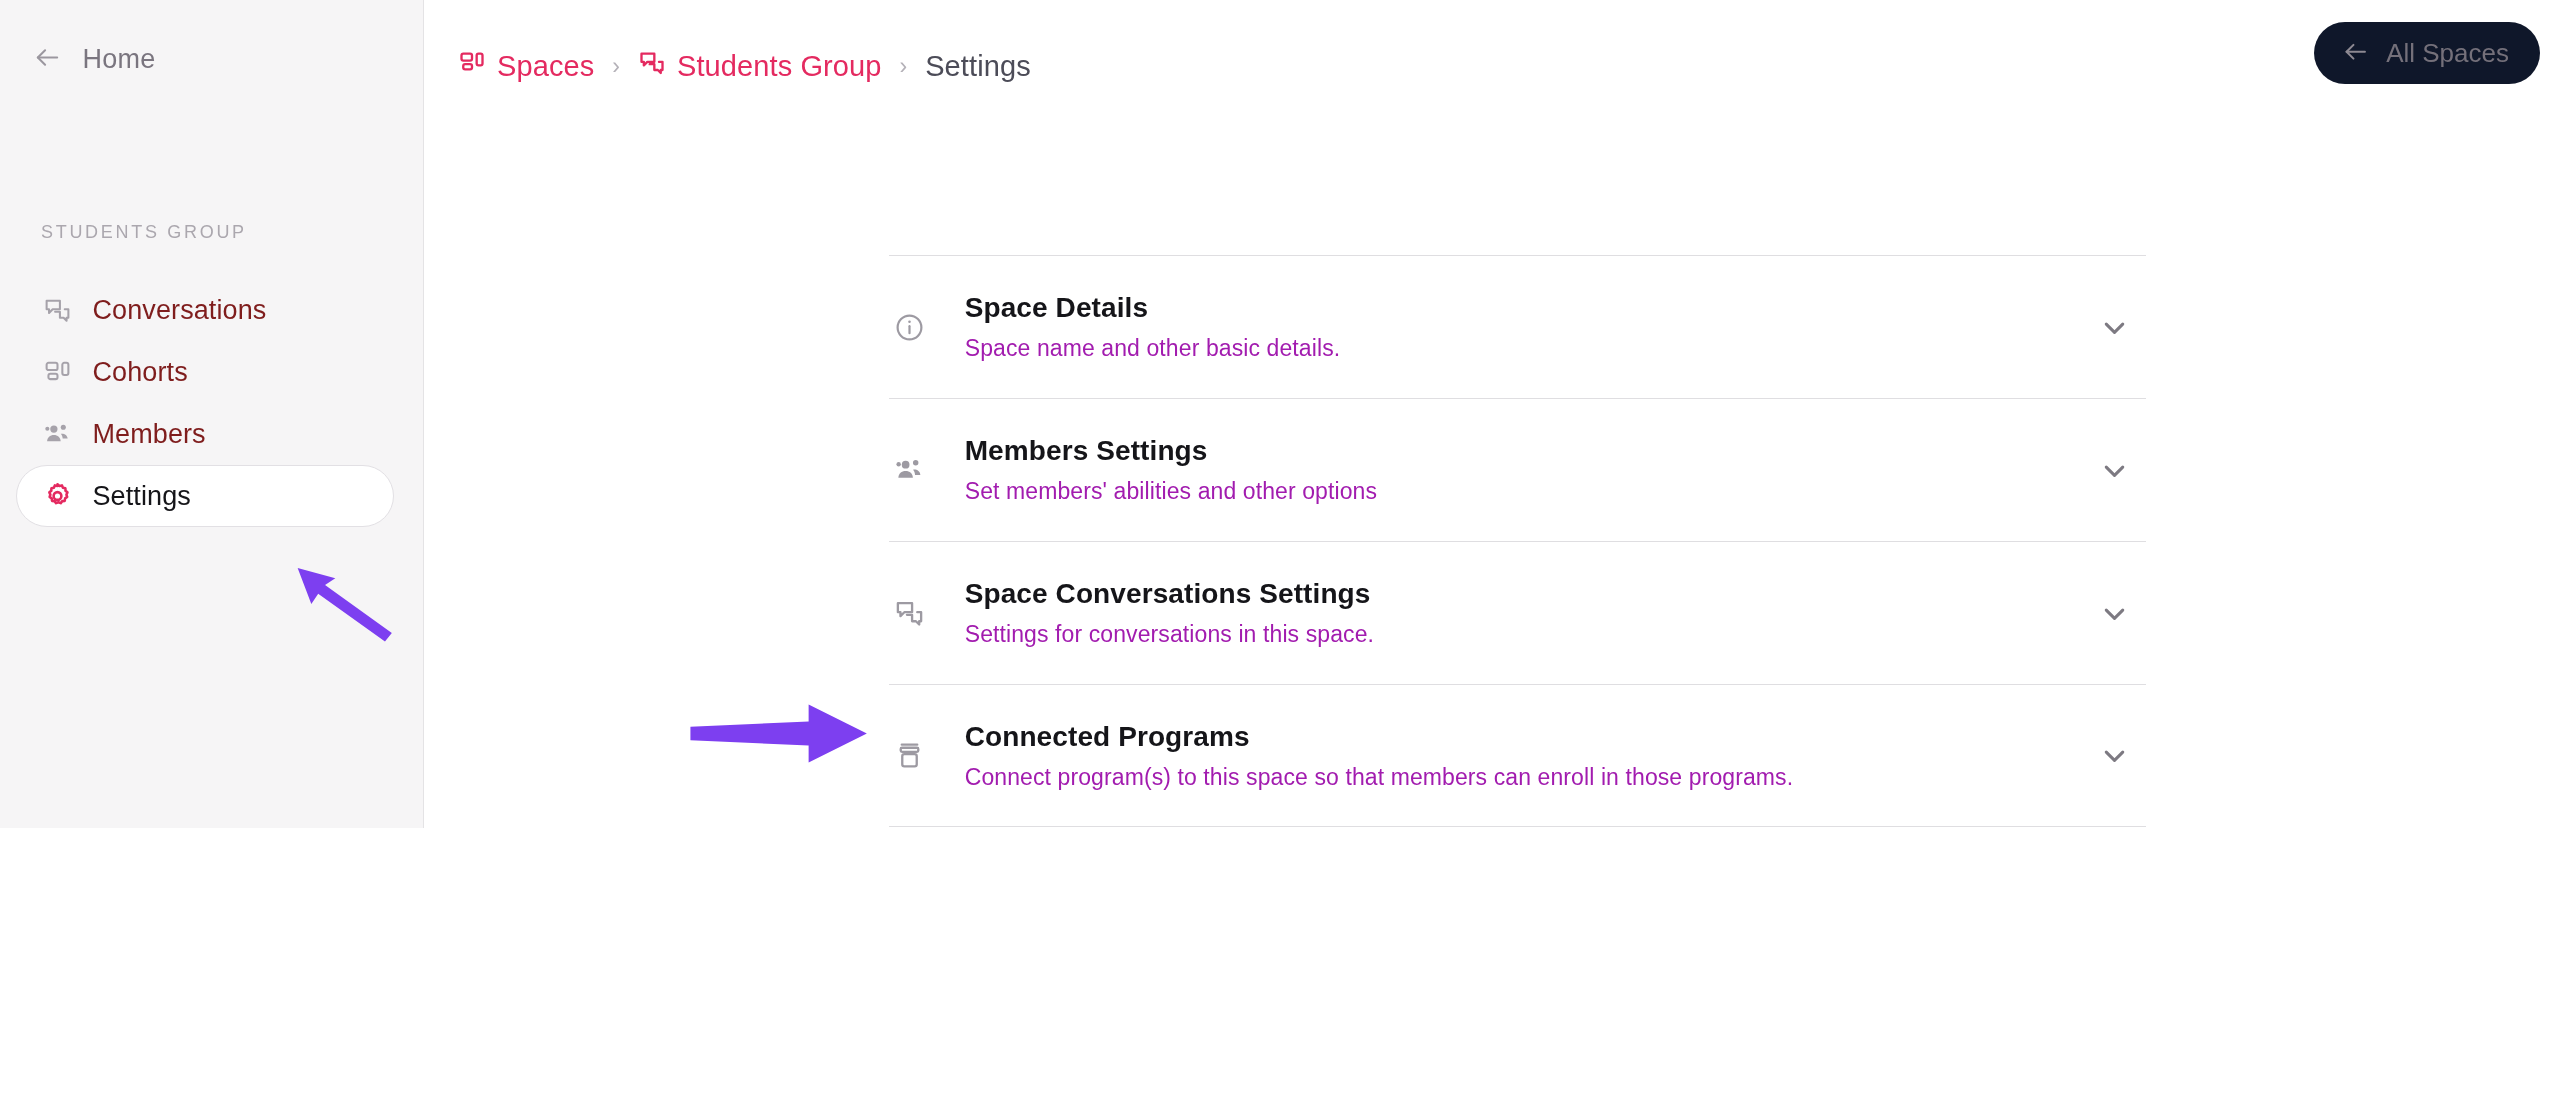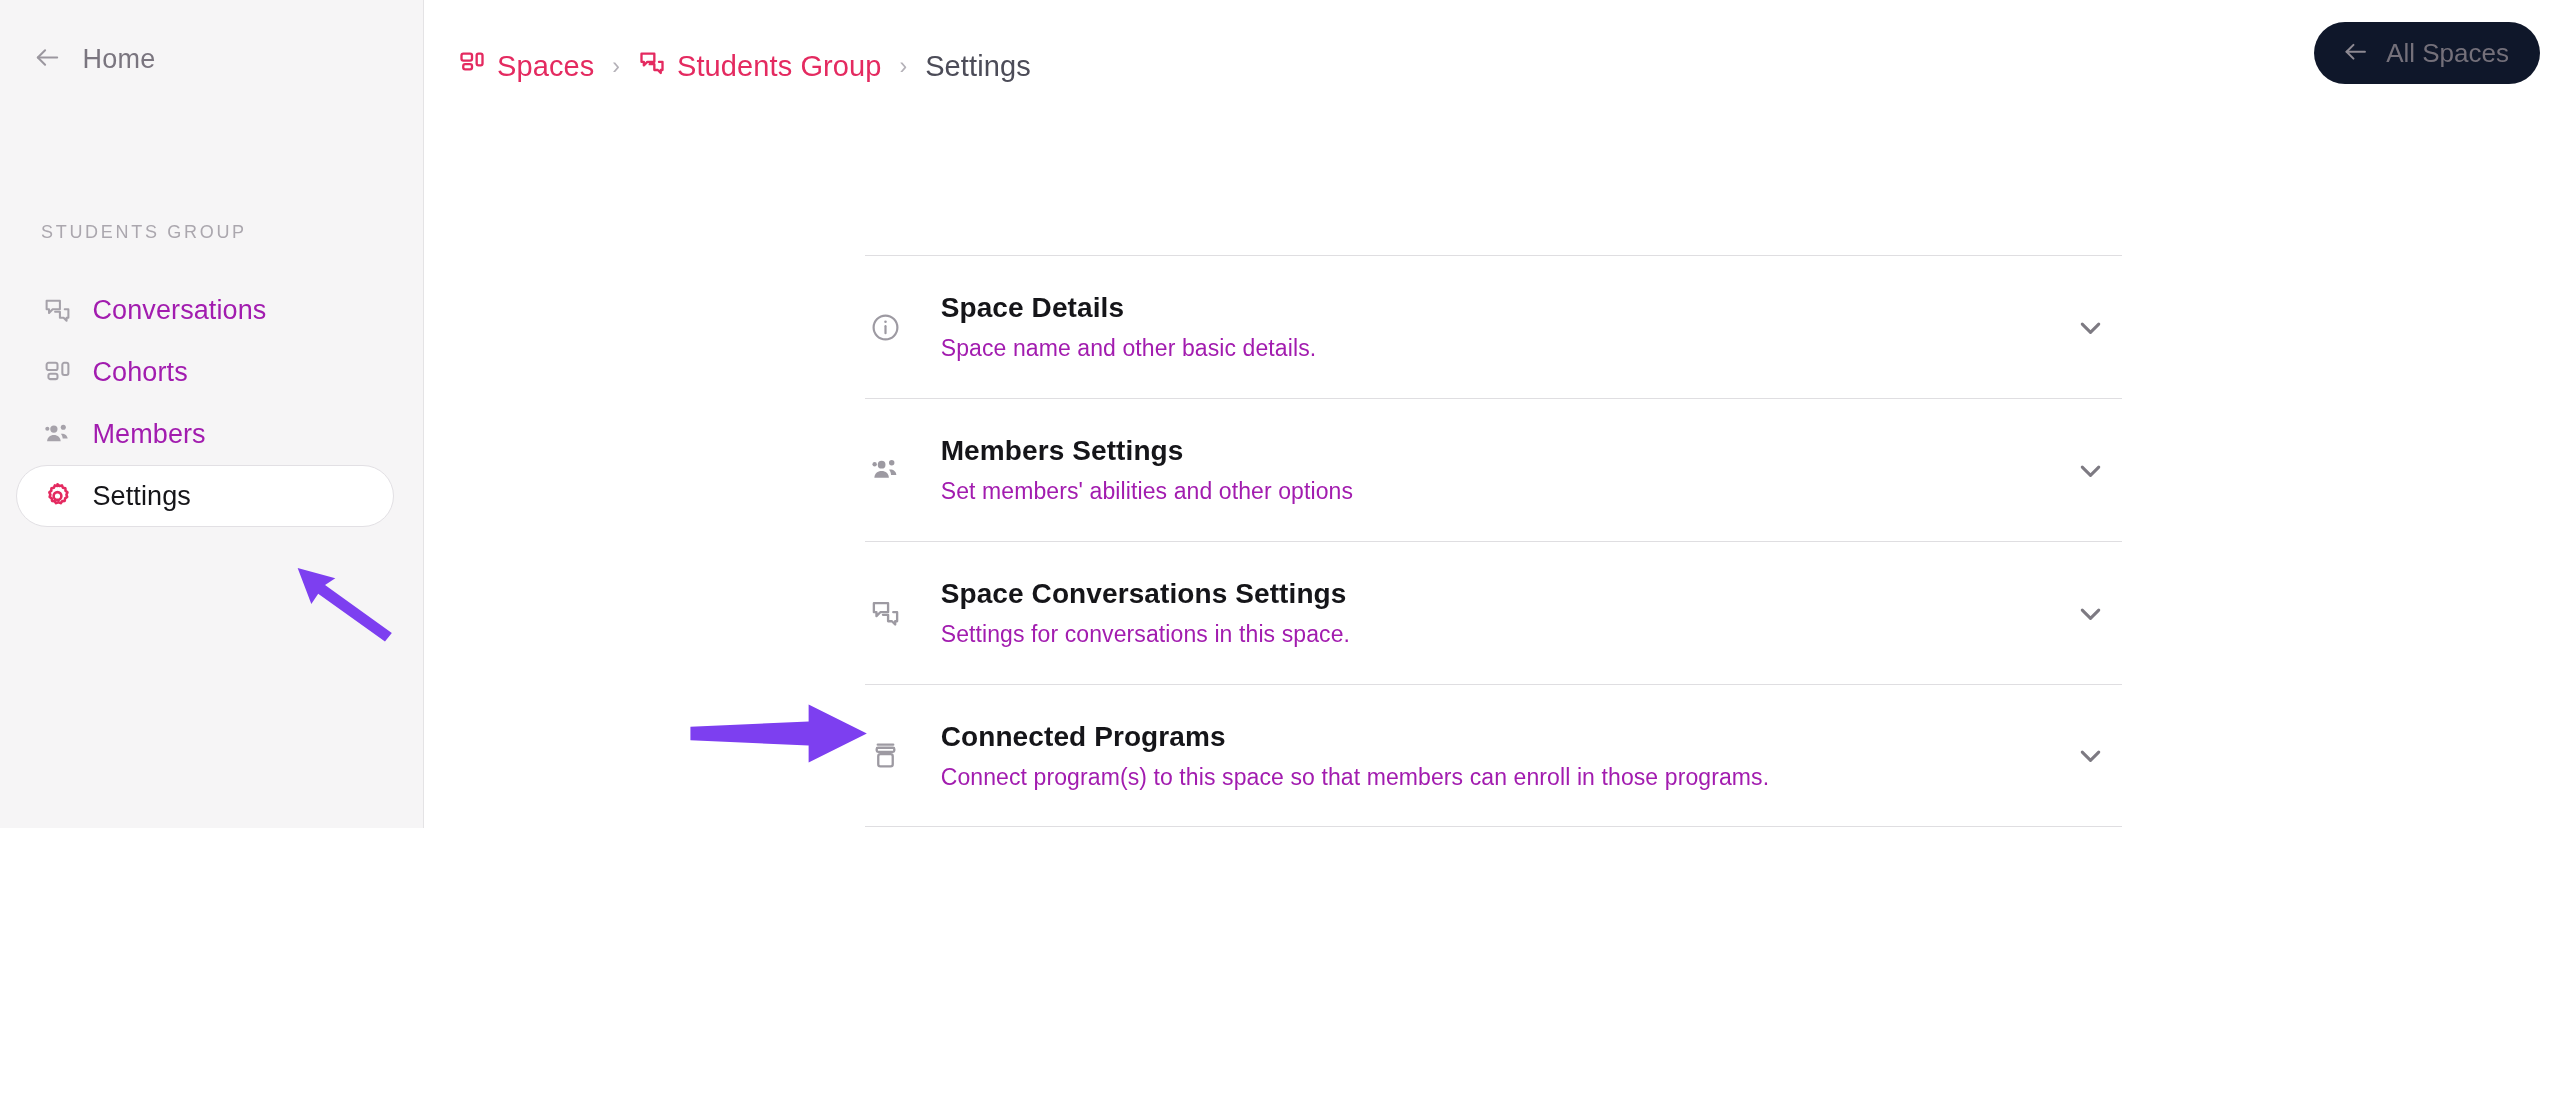--- a/index.html
+++ b/index.html
@@ -74,21 +74,21 @@
   }
   .nav-item .nav-ico {
     width: 33px;
     display: flex;
     align-items: center;
     justify-content: center;
     flex: 0 0 33px;
   }
   .nav-label {
     font-size: 27px;
-    color: #a21caf;
+    color: #7f1d1d;
     letter-spacing: 0.1px;
   }
   .nav-item.active {
     background: #ffffff;
     border-color: #e2e0e4;
   }
   .nav-item.active .nav-label {
     color: #151519;
   }
 
@@ -144,21 +144,21 @@
     font-family: inherit;
   }
   .all-spaces-btn .as-label {
     font-size: 26px;
     color: #74707a;
   }
 
   
   .settings-wrap {
     position: absolute;
-    left: 441px;
+    left: 465px;
     top: 255px;
     width: 1257px;
   }
 
   .settings-row {
     display: flex;
     align-items: center;
     border-top: 1.7px solid #dfdee1;
     height: 143px;
     padding-left: 1.7px;

